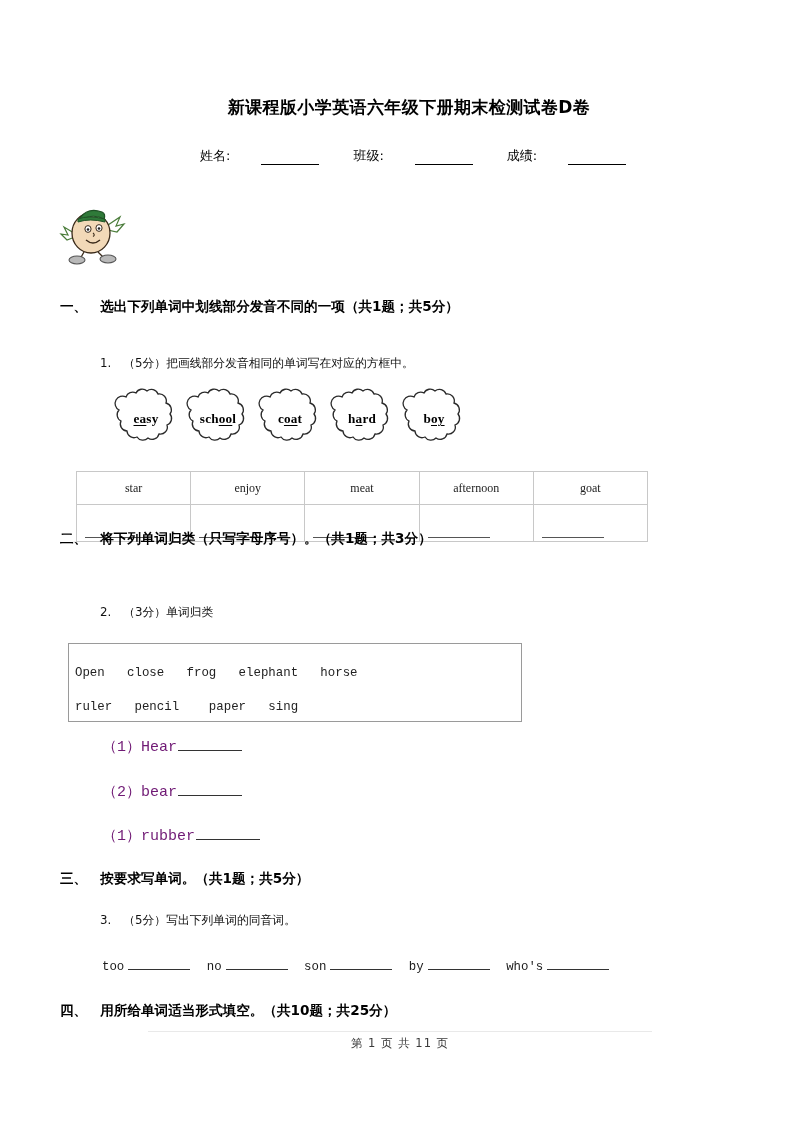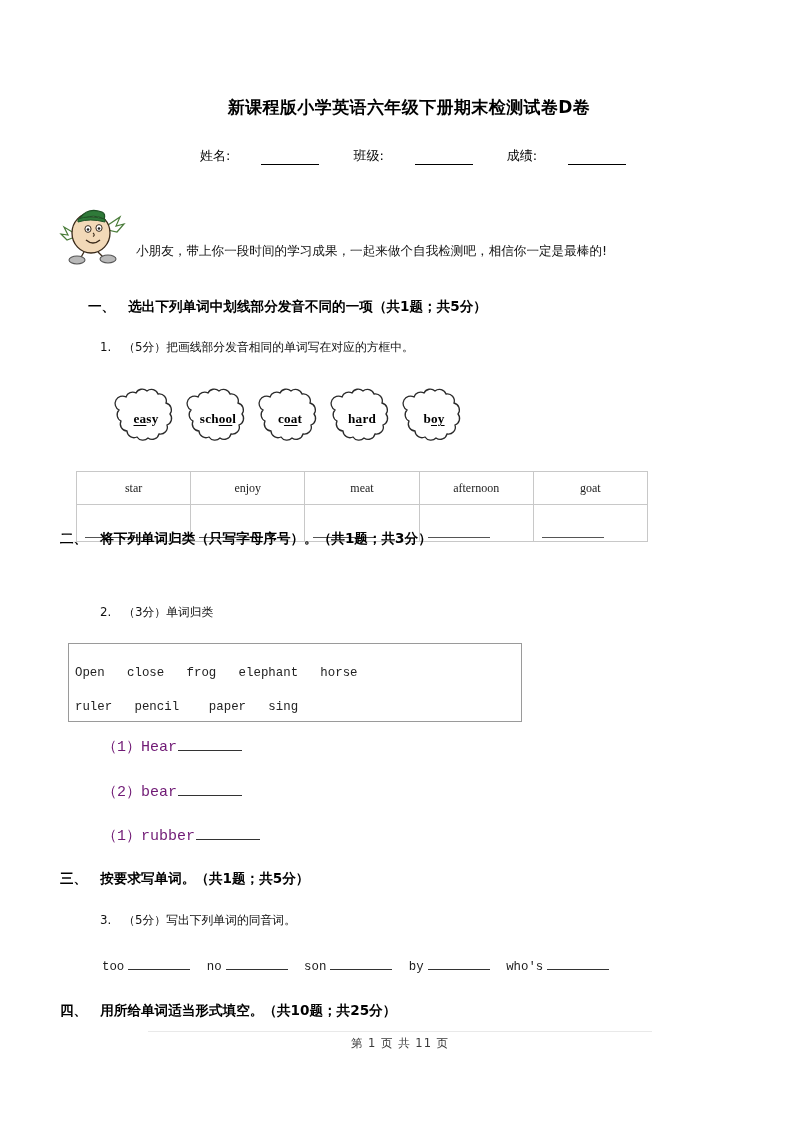--- a/index.html
+++ b/index.html
@@ -279,27 +279,26 @@
 
         <path d="M28 37 q7 6 14 0" fill="none" stroke="#3a2a1a" stroke-width="1.3"></path>
 
         <path d="M26 49 L22 56" stroke="#3a2a1a" stroke-width="1.3" fill="none"></path>
         <path d="M40 49 L46 55" stroke="#3a2a1a" stroke-width="1.3" fill="none"></path>
 
         <ellipse cx="19" cy="57" rx="8" ry="4" fill="#b9b9b9" stroke="#555" stroke-width="1.1"></ellipse>
         <ellipse cx="50" cy="56" rx="8" ry="4" fill="#b9b9b9" stroke="#555" stroke-width="1.1"></ellipse>
       </svg>
     </span>
-    <span class="greet-text">小朋友，带上你一段时间的学习成果，一起来做个自我检测吧，相信你一定是最棒的!</span>
-  </div>
-
-  <div class="sec-head" style="top:298px;margin-left:28px;">
+  </div>
+
+  <div class="sec-head" style="top:298px;">
     <span class="num">一、</span><span>选出下列单词中划线部分发音不同的一项（共1题；共5分）</span>
   </div>
-  <div class="q-line" style="top:340px;">
+  <div class="q-line" style="top:356px;">
     <span class="q-no">1.</span><span>（5分）把画线部分发音相同的单词写在对应的方框中。</span>
   </div>
 
   <div class="bubbles">
     <div class="bubble">
       <svg width="72" height="68" viewBox="0 0 72 68">
         <path d="M16 12 a7 7 0 0 1 10 -4 a7 7 0 0 1 11 -2 a7 7 0 0 1 11 3 a7 7 0 0 1 8 9 a7 7 0 0 1 4 11 a7 7 0 0 1 -3 11 a7 7 0 0 1 -8 9 a7 7 0 0 1 -11 4 a7 7 0 0 1 -11 -1 a7 7 0 0 1 -10 -6 a7 7 0 0 1 -6 -10 a7 7 0 0 1 -2 -11 a7 7 0 0 1 7 -13 Z" fill="none" stroke="#2b2b2b" stroke-width="1.3"></path>
       </svg>
       <span class="word"><u>ea</u>sy</span>
     </div>

